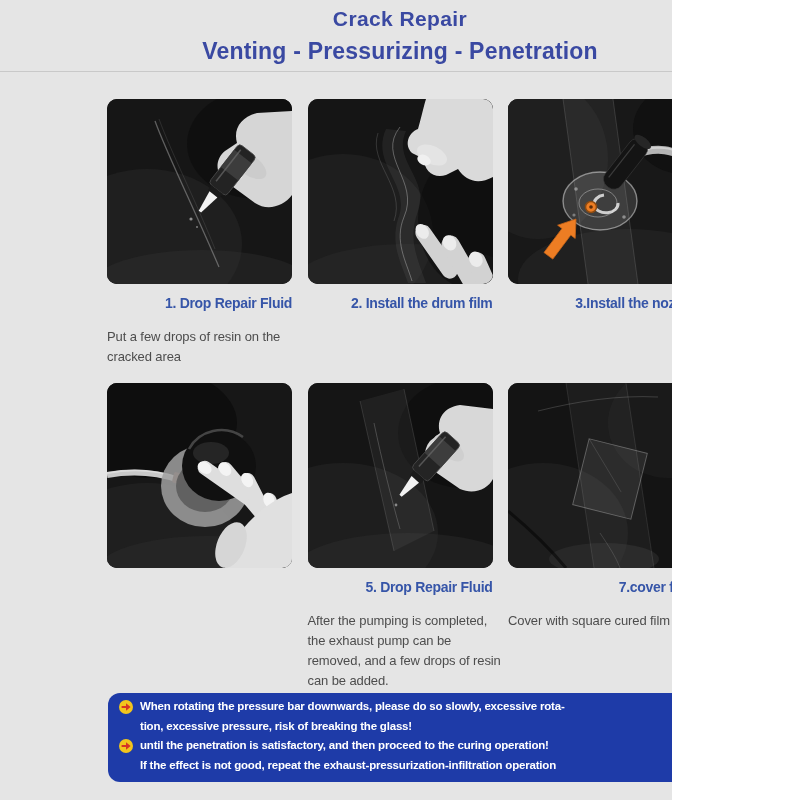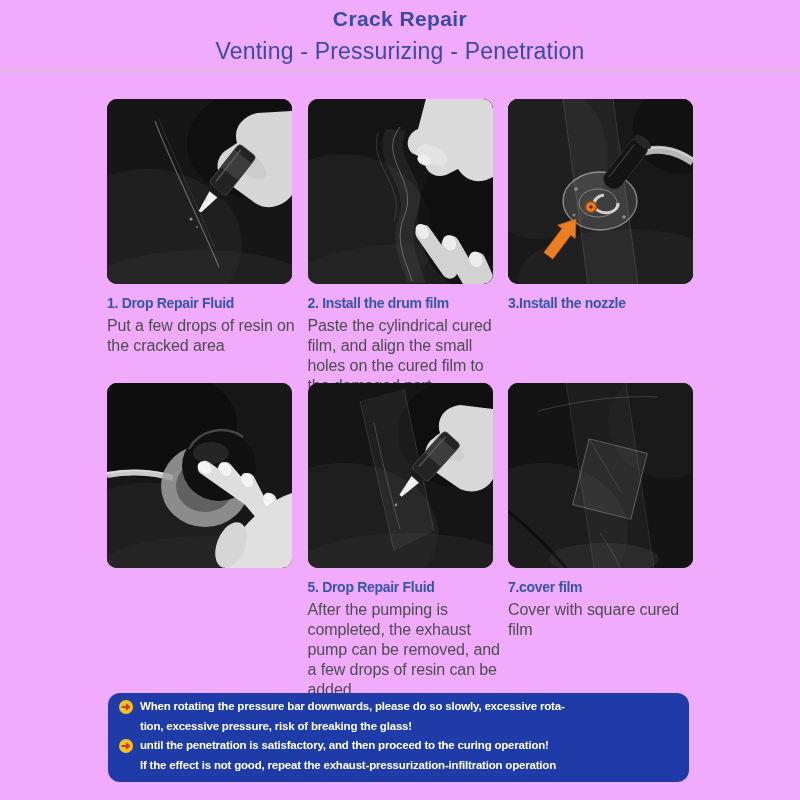--- a/index.html
+++ b/index.html
@@ -1,44 +1,44 @@
 <!DOCTYPE html>
 <html><head>
 <meta charset="utf-8">
 <style>
   html,body{margin:0;padding:0;background:#ffffff;}
   .page{
-    position:relative;width:800px;height:800px;background:#f0abfc;
+    position:relative;width:672px;height:800px;background:#e5e5e5;
     font-family:"Liberation Sans",sans-serif;overflow:hidden;
   }
   
   .header{position:absolute;top:0;left:0;width:800px;text-align:center;}
   .title{
     margin-top:7px;font-size:21px;font-weight:bold;color:#3A49A2;letter-spacing:0.4px;
   }
   .subtitle{
-    margin-top:7px;font-size:23px;font-weight:normal;color:#3A49A2;letter-spacing:0.2px;
+    margin-top:7px;font-size:23px;font-weight:bold;color:#3A49A2;letter-spacing:0.2px;
   }
   .divider{position:absolute;top:71px;left:0;width:800px;height:1px;background:#c9c9c9;}
   
   .steps{
     position:absolute;left:107px;top:99px;width:586px;
     display:grid;grid-template-columns:185px 185px 185px;
     column-gap:15.5px;grid-auto-rows:284px;
   }
   .photo{
     width:185px;height:185px;border-radius:10px;overflow:hidden;background:#161616;
   }
   .photo svg{display:block;}
   .step-title{
     margin-top:11px;font-size:14px;font-weight:bold;color:#3655A8;
-    letter-spacing:-0.3px;white-space:nowrap;
+    letter-spacing:-0.3px;white-space:nowrap;text-align:right;
   }
   .step-desc{
-    margin-top:5px;width:195px;font-size:16px;color:#4d4d4d;
+    margin-top:16px;width:195px;font-size:13px;color:#4d4d4d;
     line-height:20px;letter-spacing:-0.1px;font-weight:500;
   }
   
   .banner{
     position:absolute;left:108px;top:693px;width:581px;
     background:#1E3BA8;border-radius:12px;padding:4px 13px 7px 11px;
     box-sizing:border-box;
   }
   .note-row{display:flex;align-items:flex-start;}
   .note-icon{flex:0 0 14px;margin-top:3px;margin-right:7px;}
@@ -108,21 +108,20 @@
                 <ellipse cx="0" cy="-21" rx="6.5" ry="8" fill="#ececec"></ellipse>
               </g>
             <g transform="translate(174,174) rotate(-24)">
                 <rect x="-9" y="-22" width="18" height="60" rx="9"></rect>
                 <ellipse cx="0" cy="-15" rx="6.5" ry="8" fill="#ececec"></ellipse>
               </g>
           </g>
         </svg>
       </div>
       <div class="step-title">2. Install the drum film</div>
-      <div class="step-desc">Paste the cylindrical cured film, and align the small holes on the cured film to the damaged part</div>
     </div>
 
     <div>
       <div class="photo">
         <svg width="185" height="185" viewBox="0 0 185 185">
           <rect width="185" height="185" fill="#181818"></rect>
           <ellipse cx="30" cy="60" rx="70" ry="80" fill="#2a2a2a" opacity="0.4"></ellipse>
           <ellipse cx="120" cy="180" rx="110" ry="50" fill="#303030" opacity="0.35"></ellipse>
           <ellipse cx="175" cy="30" rx="50" ry="45" fill="#0a0a0a" opacity="0.5"></ellipse>
           <polygon points="55,0 105,0 130,185 80,185" fill="#ffffff" opacity="0.05"></polygon>

